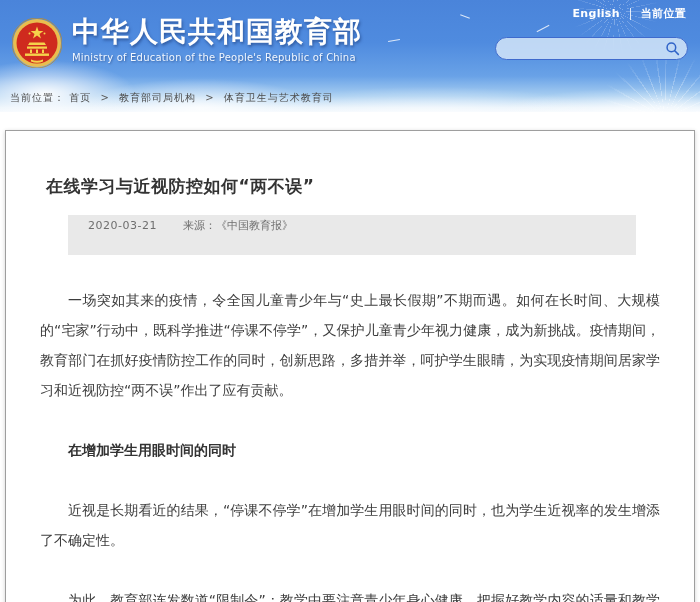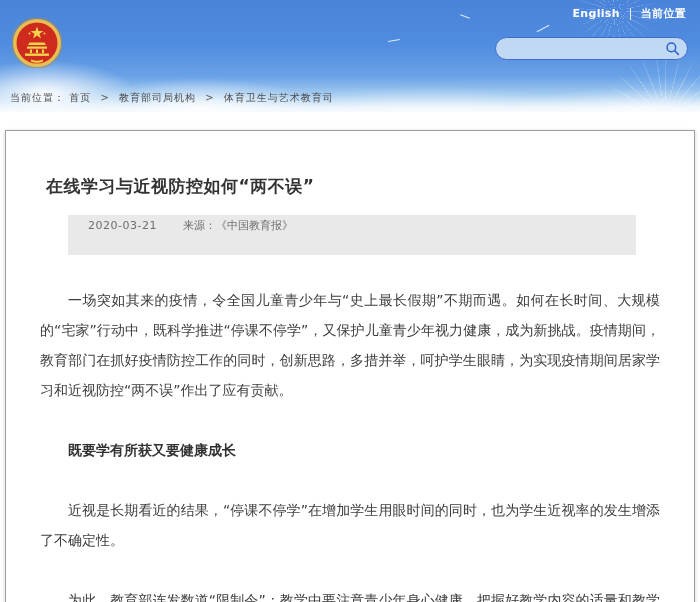--- a/index.html
+++ b/index.html
@@ -153,20 +153,24 @@
         <circle cx="17.5" cy="15.5" r="1" fill="#f5d24b"></circle>
         <circle cx="32.5" cy="15.5" r="1" fill="#f5d24b"></circle>
         <path d="M16 27 L34 27 L32.5 24.5 L17.5 24.5 Z" fill="#f5d24b"></path>
         <rect x="15" y="28.5" width="20" height="2.2" fill="#f5d24b"></rect>
         <rect x="18" y="31.5" width="2" height="3.5" fill="#f5d24b"></rect>
         <rect x="24" y="31.5" width="2" height="3.5" fill="#f5d24b"></rect>
         <rect x="30" y="31.5" width="2" height="3.5" fill="#f5d24b"></rect>
         <rect x="13" y="35.5" width="24" height="2.4" fill="#f5d24b"></rect>
         <path d="M19 41.5 Q25 44 31 41.5 L31 43.5 Q25 46 19 43.5 Z" fill="#f5d24b"></path>
       </svg>
+      <div>
+        <div class="site-title">中华人民共和国教育部</div>
+        <div class="site-subtitle">Ministry of Education of the People's Republic of China</div>
+      </div>
     </div>
 
     <div class="search">
       <input type="text" placeholder="" value="" style="">
       <button class="search-btn">
         <svg width="15" height="15" viewBox="0 0 16 16" xmlns="http://www.w3.org/2000/svg">
           <circle cx="6.8" cy="6.8" r="4.6" fill="none" stroke="#2f63c8" stroke-width="1.6"></circle>
           <line x1="10.4" y1="10.4" x2="14.2" y2="14.2" stroke="#2f63c8" stroke-width="1.7" stroke-linecap="round"></line>
         </svg>
       </button>
@@ -184,20 +188,20 @@
 
   <div class="card">
     <h1 class="article-title">在线学习与近视防控如何“两不误”</h1>
 
     <div class="meta">
       <span class="date">2020-03-21</span><span>来源：</span><span>《中国教育报》</span>
     </div>
 
     <div class="article-body">
       <p>一场突如其来的疫情，令全国儿童青少年与“史上最长假期”不期而遇。如何在长时间、大规模的“宅家”行动中，既科学推进“停课不停学”，又保护儿童青少年视力健康，成为新挑战。疫情期间，教育部门在抓好疫情防控工作的同时，创新思路，多措并举，呵护学生眼睛，为实现疫情期间居家学习和近视防控“两不误”作出了应有贡献。</p>
-      <h3>既要学有所获又要健康成长</h3>
+      <h3>在增加学生用眼时间的同时</h3>
       <p>近视是长期看近的结果，“停课不停学”在增加学生用眼时间的同时，也为学生近视率的发生增添了不确定性。</p>
       <p>为此，教育部连发数道“限制令”：教学中要注意青少年身心健康，把握好教学内容的适量和教学时长的适当；不得违反相关规定安排教师超前超限超纲在线教学，不得要求教师在正常休息时间进行授课；注重加强爱国主义教育、生命教育和心理健康教育，鼓励学生锻炼身体，开展课外阅读。确保学生居家期间学有所获、健康成长。</p>
 
     </div>
   </div>
 
 </div>
 
 </body></html>

